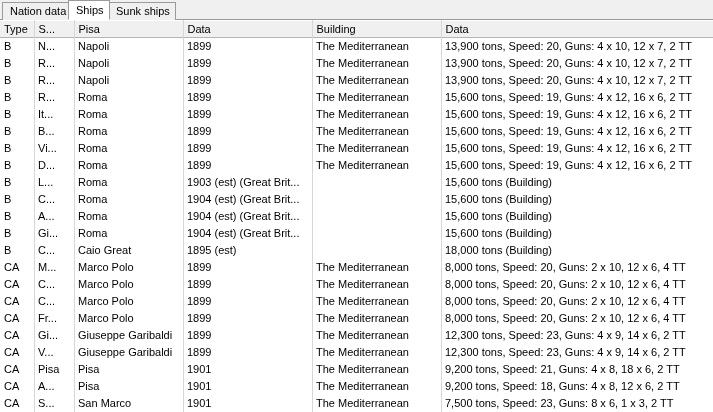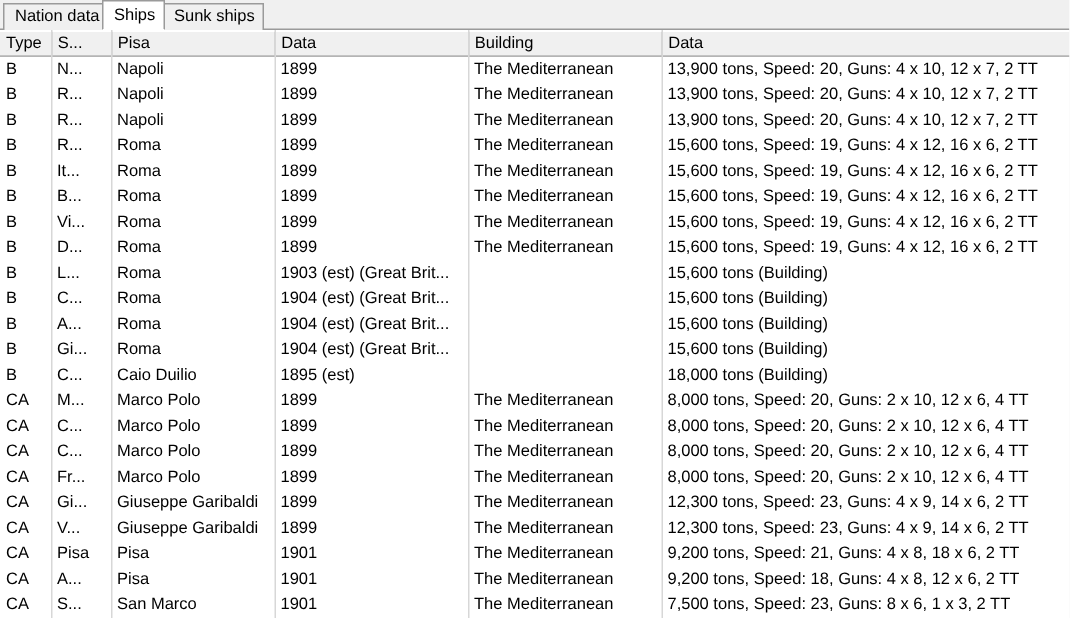--- a/index.html
+++ b/index.html
@@ -225,21 +225,21 @@
             <td class="col-type">B</td>
             <td class="col-s">Gi...</td>
             <td class="col-class">Roma</td>
             <td class="col-year">1904 (est) (Great Brit...</td>
             <td class="col-loc"></td>
             <td class="col-data">15,600 tons (Building)</td>
           </tr>
           <tr>
             <td class="col-type">B</td>
             <td class="col-s">C...</td>
-            <td class="col-class">Caio Duilio</td>
+            <td class="col-class">Caio Great</td>
             <td class="col-year">1895 (est)</td>
             <td class="col-loc"></td>
             <td class="col-data">18,000 tons (Building)</td>
           </tr>
           <tr>
             <td class="col-type">CA</td>
             <td class="col-s">M...</td>
             <td class="col-class">Marco Polo</td>
             <td class="col-year">1899</td>
             <td class="col-loc">The Mediterranean</td>

